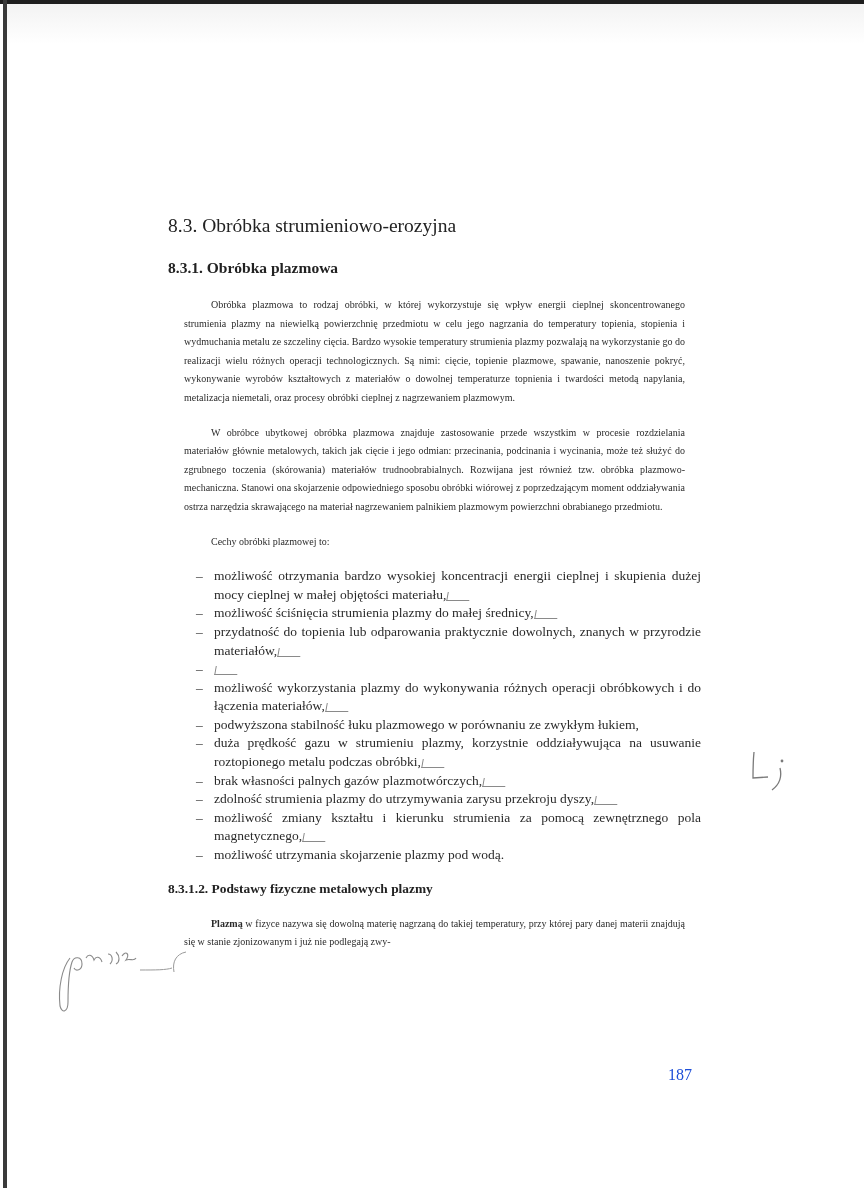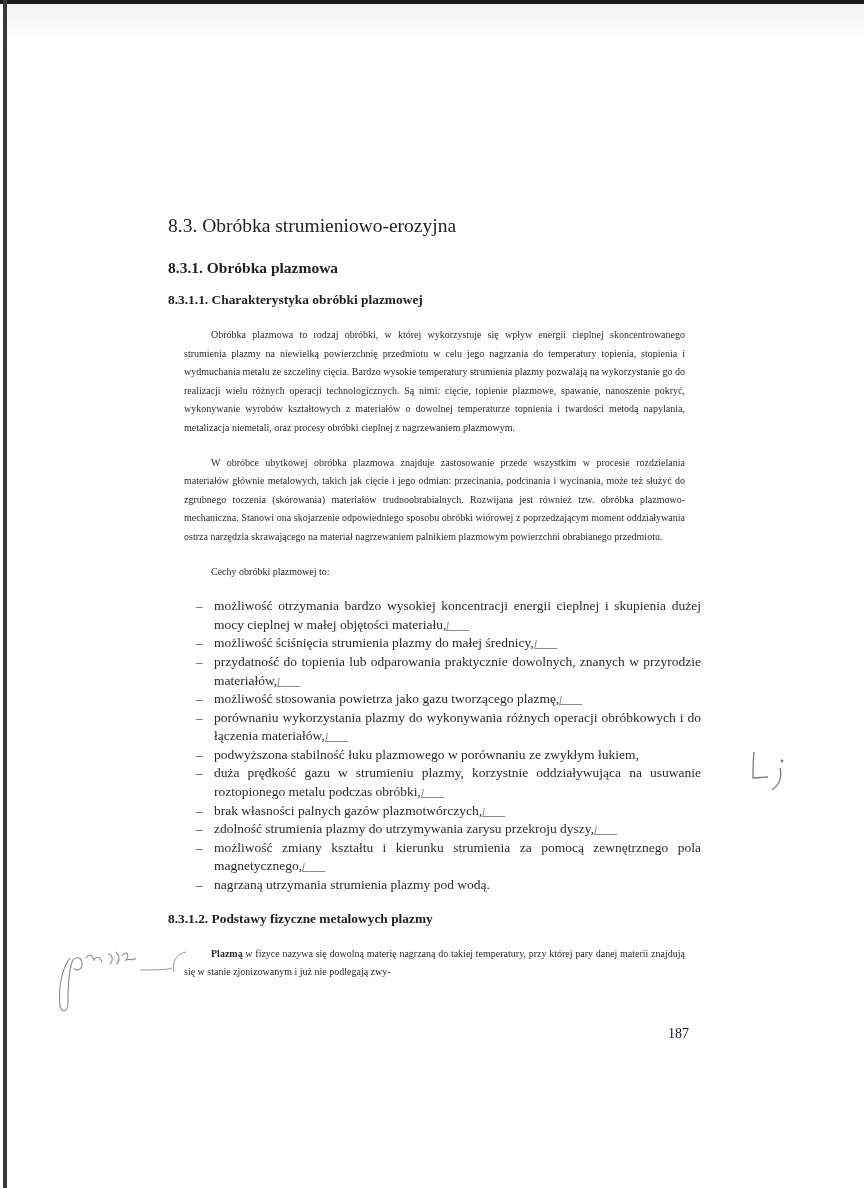--- a/index.html
+++ b/index.html
@@ -94,59 +94,58 @@
       margin: 14px 0 6px 0;
       line-height: 20px;
       color: #222;
     }
     .emph {
       font-weight: bold;
     }
     .page-number {
       position: absolute;
       left: 668px;
-      top: 1026px;
-      font-size: 14px;
-      color: #0f172a;
+      top: 1066px;
+      font-size: 16px;
+      color: #1d4ed8;
     }
     .annot-right {
       position: absolute; left: 748px; top: 748px;
     }
     .annot-left {
       position: absolute; left: 56px; top: 948px;
     }
   </style>
 </head>
 <body>
 
 <div class="scan-top"></div>
 <div class="scan-left"></div>
 <div class="scan-shadow"></div>
 
 <div class="page">
   <h1 class="sec">8.3. Obróbka strumieniowo-erozyjna</h1>
   <h2 class="subsec">8.3.1. Obróbka plazmowa</h2>
-  <h3 class="subsubsec">8.3.1.1. Charakterystyka obróbki plazmowej</h3>
 
   <p class="body">Obróbka plazmowa to rodzaj obróbki, w której wykorzystuje się wpływ energii cieplnej skoncentrowanego strumienia plazmy na niewielką powierzchnię przedmiotu w celu jego nagrzania do temperatury topienia, stopienia i wydmuchania metalu ze szczeliny cięcia. Bardzo wysokie temperatury strumienia plazmy pozwalają na wyko­rzystanie go do realizacji wielu różnych operacji technologicznych. Są nimi: cięcie, topienie plazmowe, spawanie, nanoszenie pokryć, wykonywanie wyrobów kształto­wych z materiałów o dowolnej temperaturze topnienia i twardości metodą napylania, metalizacja niemetali, oraz procesy obróbki cieplnej z nagrzewaniem plazmowym.</p>
   <p class="body">W obróbce ubytkowej obróbka plazmowa znajduje zastosowanie przede wszyst­kim w procesie rozdzielania materiałów głównie metalowych, takich jak cięcie i jego odmian: przecinania, podcinania i wycinania, może też służyć do zgrubnego toczenia (skórowania) materiałów trudnoobrabialnych. Rozwijana jest również tzw. obróbka plazmowo-mechaniczna. Stanowi ona skojarzenie odpowiedniego sposobu obróbki wiórowej z poprzedzającym moment oddziaływania ostrza narzędzia skrawającego na materiał nagrzewaniem palnikiem plazmowym powierzchni obrabianego przedmiotu.</p>
   <p class="body">Cechy obróbki plazmowej to:</p>
 
   <ul class="features" id="features-list">
       <li><span class="dash">–</span><span>możliwość otrzymania bardzo wysokiej koncentracji energii cieplnej i skupie­nia dużej mocy cieplnej w małej objętości materiału,</span><span class="pen-mark"></span></li>
       <li><span class="dash">–</span><span>możliwość ściśnięcia strumienia plazmy do małej średnicy,</span><span class="pen-mark"></span></li>
       <li><span class="dash">–</span><span>przydatność do topienia lub odparowania praktycznie dowolnych, znanych w przyrodzie materiałów,</span><span class="pen-mark"></span></li>
-      <li><span class="dash">–</span><span>możliwość stosowania powietrza jako gazu tworzącego plazmę,</span><span class="pen-mark"></span></li>
-      <li><span class="dash">–</span><span>porównaniu wykorzystania plazmy do wykonywania różnych operacji obróbko­wych i do łączenia materiałów,</span><span class="pen-mark"></span></li>
+      <li><span class="dash">–</span><span class="pen-mark"></span></li>
+      <li><span class="dash">–</span><span>możliwość wykorzystania plazmy do wykonywania różnych operacji obróbko­wych i do łączenia materiałów,</span><span class="pen-mark"></span></li>
       <li><span class="dash">–</span><span>podwyższona stabilność łuku plazmowego w porównaniu ze zwykłym łukiem,</span></li>
       <li><span class="dash">–</span><span>duża prędkość gazu w strumieniu plazmy, korzystnie oddziaływująca na usu­wanie roztopionego metalu podczas obróbki,</span><span class="pen-mark"></span></li>
       <li><span class="dash">–</span><span>brak własności palnych gazów plazmotwórczych,</span><span class="pen-mark"></span></li>
       <li><span class="dash">–</span><span>zdolność strumienia plazmy do utrzymywania zarysu przekroju dyszy,</span><span class="pen-mark"></span></li>
       <li><span class="dash">–</span><span>możliwość zmiany kształtu i kierunku strumienia za pomocą zewnętrznego pola magnetycznego,</span><span class="pen-mark"></span></li>
-      <li><span class="dash">–</span><span>nagrzaną utrzymania strumienia plazmy pod wodą.</span></li>
+      <li><span class="dash">–</span><span>możliwość utrzymania skojarzenie plazmy pod wodą.</span></li>
     </ul>
 
   <h3 class="sub2">8.3.1.2. Podstawy fizyczne metalowych plazmy</h3>
   <p class="body"><span class="emph">Plazmą</span><span> w fizyce nazywa się dowolną materię nagrzaną do takiej temperatury, przy której pary danej materii znajdują się w stanie zjonizowanym i już nie podlegają zwy-</span></p>
 </div>
 
 <div class="page-number">187</div>
 
 <svg class="annot-right" width="50" height="48" viewBox="0 0 50 48">
   <path d="M6 4 C 5 14, 5 24, 5 30 L 20 29" stroke="#7a7a7a" stroke-width="1.3" fill="none"></path>

